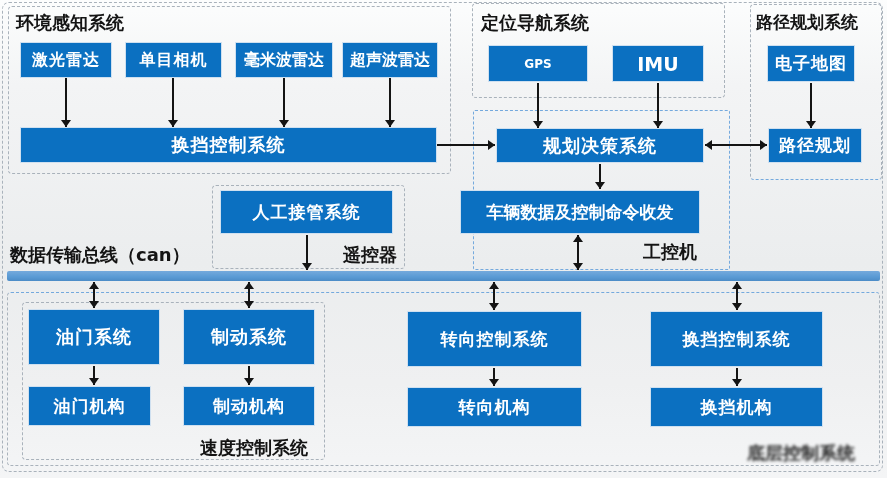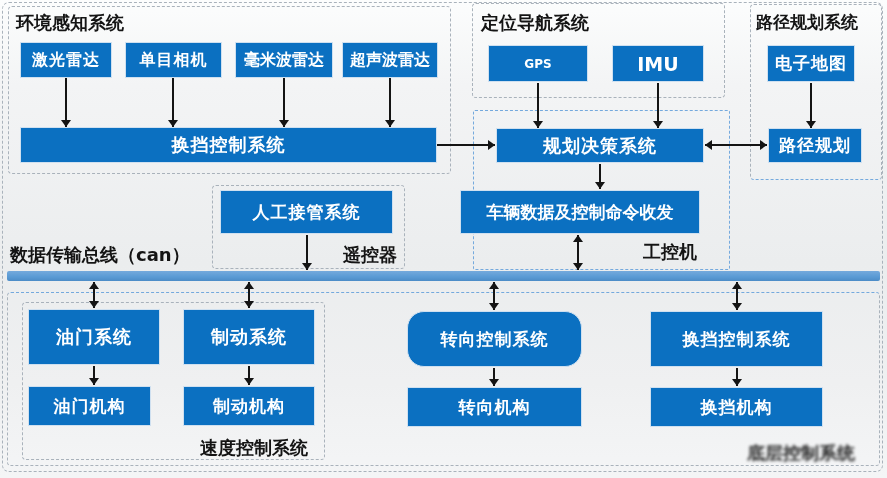--- a/index.html
+++ b/index.html
@@ -106,21 +106,21 @@
       <span>制动系统</span>
     </div>
   <div class="bbox" style="left:28px; top:386px; width:123px; height:40px; font-size:17px;">
       <span>油门机构</span>
     </div>
   <div class="bbox" style="left:183px; top:386px; width:132px; height:40px; font-size:17px;">
       <span>制动机构</span>
     </div>
   <div class="corner-label" style="left:200px; top:436px;">速度控制系统</div>
 
-  <div class="bbox" style="left:407px; top:311px; width:175px; height:56px; font-size:17px;border-radius:17px;">
+  <div class="bbox" style="left:407px; top:311px; width:175px; height:56px; font-size:17px;">
       <span>转向控制系统</span>
     </div>
   <div class="bbox" style="left:407px; top:387px; width:175px; height:40px; font-size:17px;">
       <span>转向机构</span>
     </div>
 
   <div class="bbox" style="left:650px; top:311px; width:173px; height:56px; font-size:17px;">
       <span>换挡控制系统</span>
     </div>
   <div class="bbox" style="left:650px; top:387px; width:173px; height:40px; font-size:17px;">

